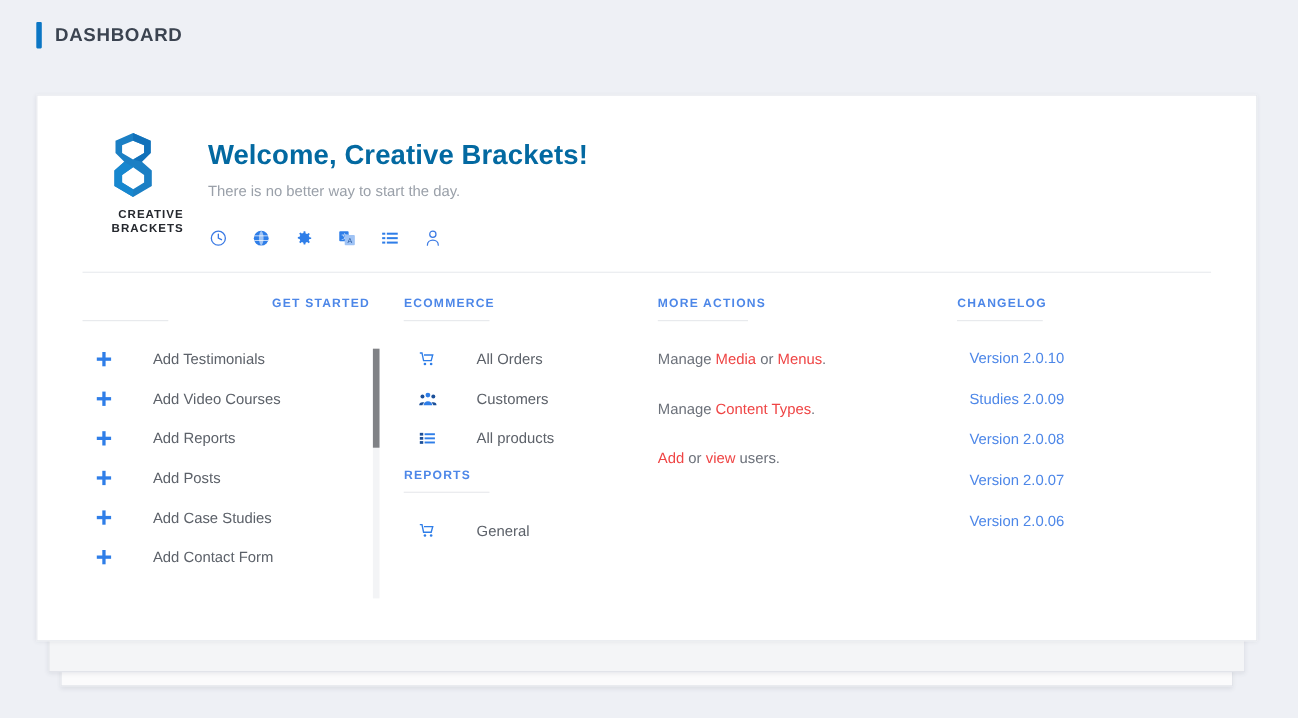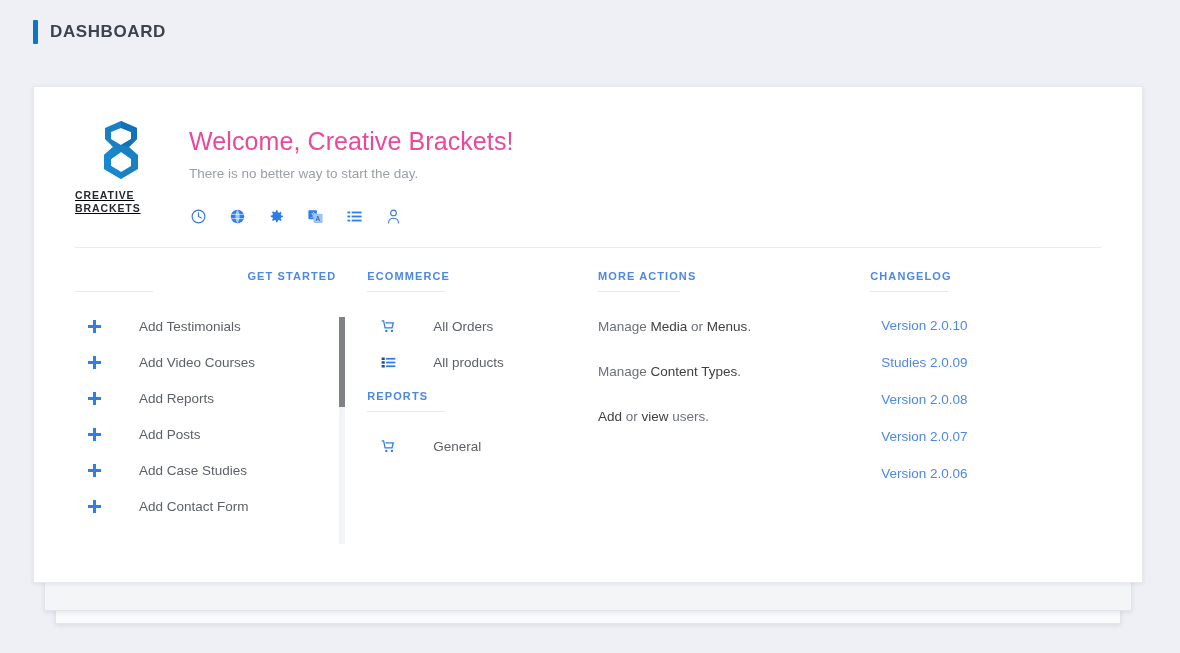--- a/index.html
+++ b/index.html
@@ -83,42 +83,41 @@
     padding: 26px 0 0 0;
     margin: 0 41px;
     border-bottom: 1px solid #e8eaee;
     padding-bottom: 22px;
   }
   .brand-logo {
     width: 92px;
     margin-right: 22px;
     padding-top: 6px;
     flex: 0 0 auto;
-    text-align: left;
-    text-decoration: underline;
+    text-align: right;
   }
   .logo-mark {
     display: block;
     margin: 0 auto;
   }
   .brand-name {
     margin-top: 8px;
     font-size: 10.5px;
     font-weight: bold;
     letter-spacing: 0.9px;
     line-height: 13px;
     color: #25282e;
   }
   .welcome-block {
     padding-top: 14px;
   }
   .welcome-title {
     font-size: 25px;
-    color: #ec4899;
-    font-weight: normal;
+    color: #0369a1;
+    font-weight: bold;
     margin: 0;
     letter-spacing: 0.1px;
   }
   .welcome-sub {
     font-size: 13.5px;
     color: #9aa0a9;
     margin-top: 10px;
   }
   .quick-icons {
     margin-top: 26px;
@@ -219,21 +218,21 @@
     background: #808286;
   }
 
   .action-line {
     font-size: 13.5px;
     color: #6c717a;
     margin-bottom: 27px;
     line-height: 18px;
   }
   .action-line a {
-    color: #404040;
+    color: #ef4444;
     text-decoration: none;
     cursor: pointer;
   }
 
   .changelog-list { list-style: none; margin: 0; padding: 0 0 0 11px; }
   .changelog-list li {
     font-size: 13.5px;
     margin-bottom: 22px;
     color: #4d87e8;
     cursor: pointer;
@@ -387,20 +386,33 @@
               <svg width="15" height="15" viewBox="0 0 24 24" fill="#2f7ee8">
                 <path d="M1 3h3.2l2.3 11.1h11.1l2.2-8.1H7.1" fill="none" stroke="#2f7ee8" stroke-width="2"></path>
                 <circle cx="8.5" cy="19" r="1.9"></circle>
                   <circle cx="17.5" cy="19" r="1.9"></circle>
               </svg>
             </span>
             <span>All Orders</span>
           </li>
           <li>
             <span class="li-icon">
+              <svg width="16" height="15" viewBox="0 0 24 22" fill="#2f7ee8">
+                <circle cx="12" cy="6" r="3.3"></circle>
+                <circle cx="4.6" cy="8" r="2.7" fill="#1b4f99"></circle>
+                <circle cx="19.4" cy="8" r="2.7" fill="#1b4f99"></circle>
+                <path d="M6 20c0-3.3 2.7-5.6 6-5.6s6 2.3 6 5.6z"></path>
+                <path d="M0 20c0-2.6 2-4.3 4.6-4.3 1 0 1.9.2 2.6.6C5.6 17.3 4.8 18.6 4.6 20z" fill="#1b4f99"></path>
+                <path d="M24 20c0-2.6-2-4.3-4.6-4.3-1 0-1.9.2-2.6.6 1.6 1 2.4 2.3 2.6 3.7z" fill="#1b4f99"></path>
+              </svg>
+            </span>
+            <span>Customers</span>
+          </li>
+          <li>
+            <span class="li-icon">
               <svg width="15" height="15" viewBox="0 0 24 24" fill="#2f7ee8">
                 <rect x="1" y="4" width="5" height="4" fill="#1b4f99"></rect>
                   <rect x="8" y="4.6" width="15" height="2.8"></rect>
                 <rect x="1" y="10" width="5" height="4" fill="#1b4f99"></rect>
                   <rect x="8" y="10.6" width="15" height="2.8"></rect>
                 <rect x="1" y="16" width="5" height="4" fill="#1b4f99"></rect>
                   <rect x="8" y="16.6" width="15" height="2.8"></rect>
               </svg>
             </span>
             <span>All products</span>

